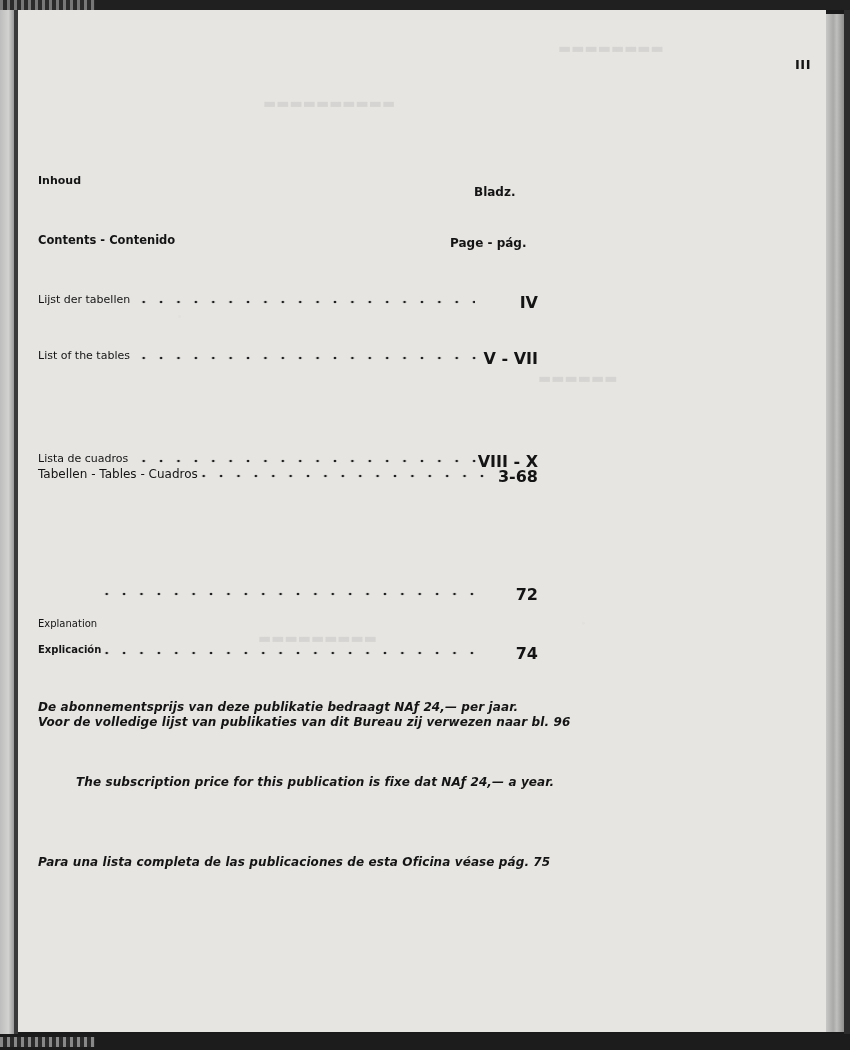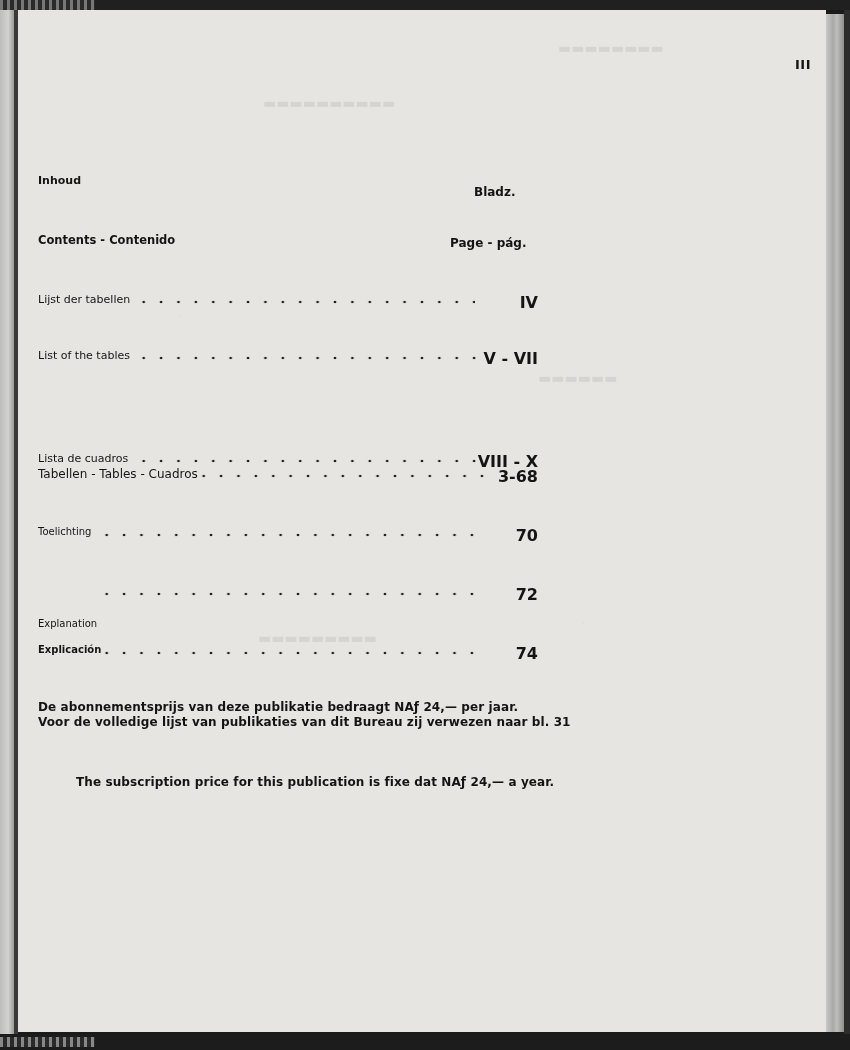--- a/index.html
+++ b/index.html
@@ -34,21 +34,21 @@
   .hdr { position: absolute; font-weight: bold; font-size: 12px; text-align: center; }
   .hdr-left { left: 20px; }
   .row { position: absolute; left: 20px; width: 500px; height: 16px; font-size: 11px; }
   .row .label { position: absolute; left: 0; top: 0; white-space: nowrap; }
   .row .leader { position: absolute; top: 4px; height: 10px;
     background-image: radial-gradient(circle, #1e1e1e 1.3px, transparent 1.6px);
     background-size: 17.4px 10px; background-repeat: repeat-x; }
   .row .pg { position: absolute; right: 0; top: 0; font-weight: bold; font-size: 16px; white-space: nowrap; }
   .row.big .label { font-size: 12px; }
 
-  .note { position: absolute; left: 20px; font-size: 12px; line-height: 15px; font-weight: bold; letter-spacing: 0.1px; white-space: nowrap; }
+  .note { position: absolute; left: 20px; font-size: 12px; line-height: 15px; font-weight: bold; letter-spacing: 0.1px; white-space: nowrap; font-style: italic; }
 
   .ghost { position: absolute; color: rgba(0,0,0,0.07); font-size: 12px; white-space: nowrap; }
 </style>
 </head>
 <body>
 
 <div class="top-strip">
     <div class="ticks"></div>
   </div>
 <div class="left-edge"></div>
@@ -86,48 +86,44 @@
     <span class="leader" style="left:97px;width:350px;"></span>
     <span class="pg">VIII - X</span>
   </div>
 
   <div class="row big" style="top:457px;">
     <span class="label">Tabellen - Tables - Cuadros</span>
     <span class="leader" style="left:157px;width:290px;"></span>
     <span class="pg">3-68</span>
   </div>
 
-  <div class="row" style="top:516px;">
-    <span class="label" style="font-size:10px;">Toelichting</span>
-    <span class="leader" style="left:60px;width:385px;"></span>
-    <span class="pg">70</span>
-  </div>
 
   <div class="row" style="top:575px;">
     <span class="label" style="font-size:10px;margin-top:33px;">Explanation</span>
     <span class="leader" style="left:60px;width:385px;"></span>
     <span class="pg">72</span>
   </div>
 
   <div class="row" style="top:634px;">
     <span class="label" style="font-size:10px;font-weight:bold;">Explicación</span>
     <span class="leader" style="left:60px;width:385px;"></span>
     <span class="pg">74</span>
   </div>
 
   <div class="note" style="top:690px;">
     <div>De abonnementsprijs van deze publikatie bedraagt NAƒ 24,— per jaar.</div>
-    <div>Voor de volledige lijst van publikaties van dit Bureau zij verwezen naar bl. 31</div>
+    <div>Voor de volledige lijst van publikaties van dit Bureau zij verwezen naar bl. 96</div>
   </div>
 
   <div class="note" style="top:765px;margin-left:38px;">
     <div>The subscription price for this publication is fixe dat NAƒ 24,— a year.</div>
   </div>
 
   <div class="note" style="top:845px;">
+    <div>Para una lista completa de las publicaciones de esta Oficina véase pág. 75</div>
   </div>
 </div>
 
 <div class="right-edge"></div>
 <div class="right-dark"></div>
 <div class="bottom-strip">
     <div class="ticks"></div>
   </div>
 
 </body></html>

